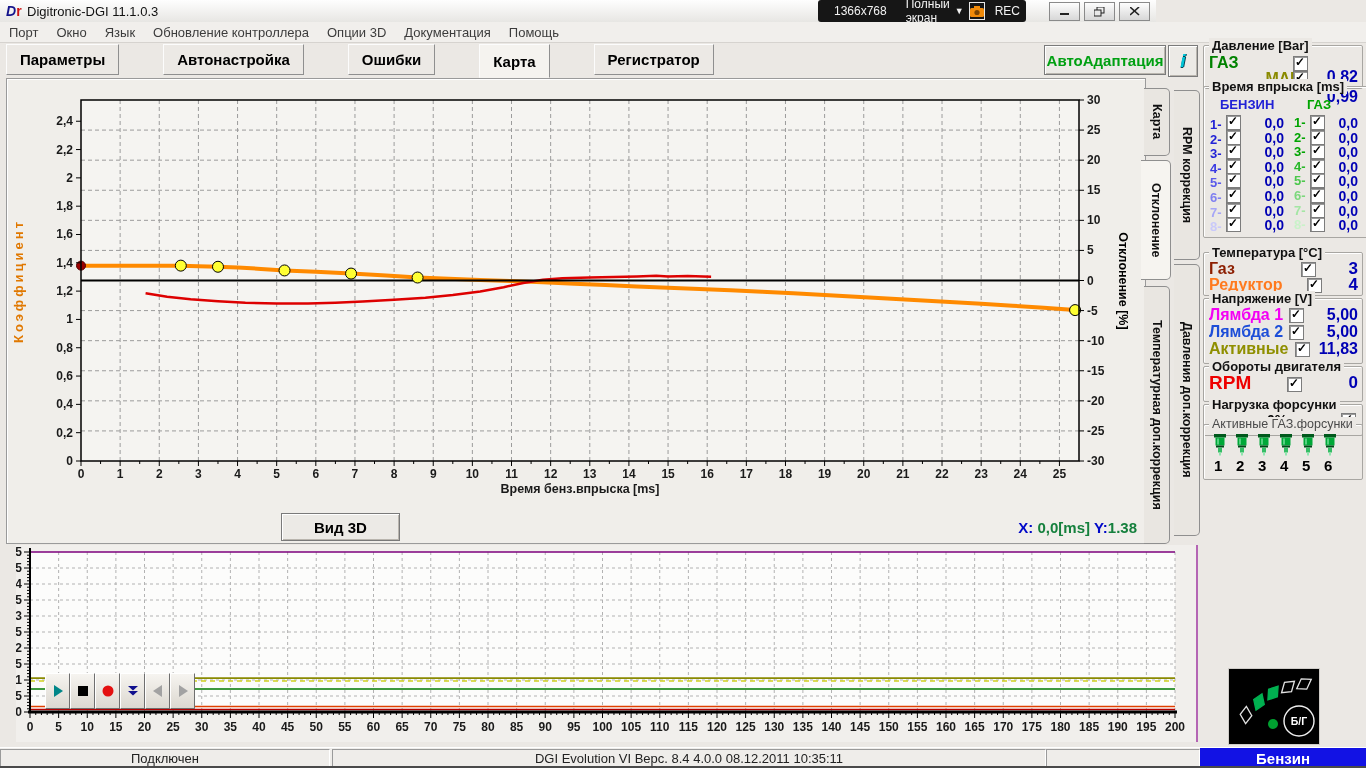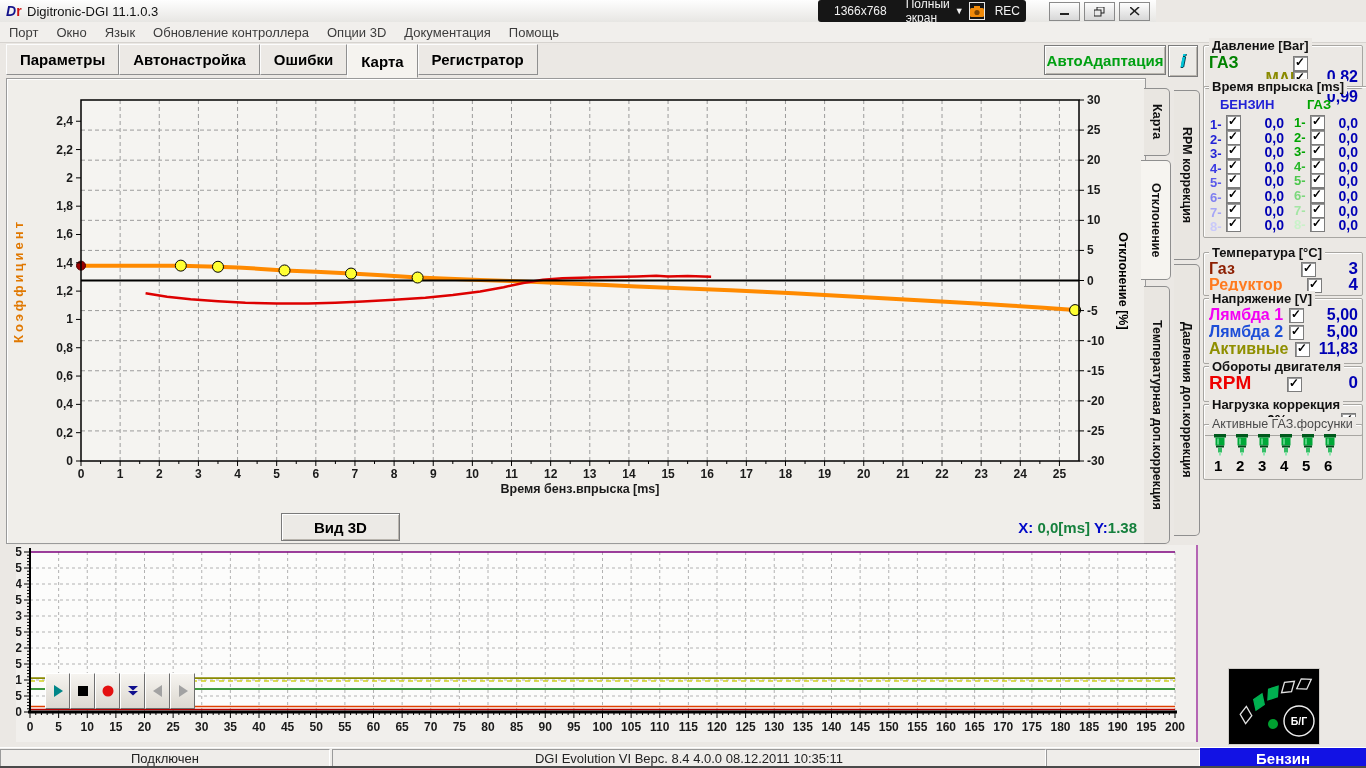--- a/index.html
+++ b/index.html
@@ -17,21 +17,21 @@
   .cambox{width:20px;height:16px;border:1px solid #e8e8e8;display:flex;align-items:center;justify-content:center;}
   .recdot{width:9px;height:9px;border-radius:50%;background:#d40000;display:inline-block;}
   .winbtns{right:6px;top:2px;display:flex;gap:4px;}
   .winbtn{width:29px;height:17px;background:linear-gradient(#fdfdfd,#d7d7d7);border:1px solid #8a8a8a;
           display:flex;align-items:center;justify-content:center;font-size:11px;color:#222;}
   
   .menubar{left:0;top:22px;width:1366px;height:20px;background:#f1efec;border-bottom:1px solid #d6d3cf;
            display:flex;align-items:center;}
   .menuitem{padding:0 9px;font-size:13px;color:#3c3c3c;}
   
-  .tabrow{left:6px;top:44px;display:flex;}
+  .tabrow{left:6px;top:44px;display:flex;gap:44px;}
   .tabbtn{height:29px;padding:0 13px;display:flex;align-items:center;font-weight:bold;font-size:15px;color:#000;
           background:#ece9e5;border:1px solid;border-color:#fcfcfc #8f8f8f #8f8f8f #fcfcfc;}
   .tabbtn.active{background:#f5f3ef;height:32px;border-bottom-color:#f5f3ef;}
   .pushbtn{background:#eceae6;border:1px solid #7a7a7a;
            box-shadow:inset 1px 1px 0 #ffffff, inset -1px -1px 0 #b9b5ae;
            display:flex;align-items:center;justify-content:center;}
   .autoadapt{left:1044px;top:45px;width:120px;height:28px;color:#00a012;font-weight:bold;font-size:15px;}
   .infobtn{left:1168px;top:45px;width:28px;height:30px;color:#00c6d8;font-weight:bold;font-style:italic;
            font-size:19px;text-shadow:1px 0 0 #045,0 1px 0 #045;}
   
@@ -404,21 +404,21 @@
     </div>
     <div class="gbox" style="top: 324px; height: 34px;">
       <div class="gtitle">Обороты двигателя</div>
       <div class="srow" style="top: 8px;">
         <span class="lab" style="color: rgb(238, 0, 0); font-size: 19px;">RPM</span>
         <span class="cb" style="position: absolute; left: 78px; top: 2px;"></span>
         <span class="val" style="font-size: 17px;">0</span>
       </div>
     </div>
     <div class="gbox" style="top: 362px; height: 30px;">
-      <div class="gtitle">Нагрузка коррекция</div>
+      <div class="gtitle">Нагрузка форсунки</div>
       <div class="srow" style="top: 7px;">
         <span style="position: absolute; left: 58px; font-weight: bold; font-size: 14px; color: rgb(0, 0, 0);">0%</span>
         <span class="cb" style="position: absolute; left: 132px; top: 1px;"></span>
       </div>
     </div>
     <div class="gbox" style="top: 382px; height: 54px;">
       <div class="gtitle light">Активные ГАЗ.форсунки</div>
       <svg width="17" height="22" style="position:absolute;left:8px;top:9px;">
         <rect x="2" y="0" width="12" height="3.5" fill="#00591c"></rect>
         <rect x="3.5" y="3.5" width="9" height="8" fill="#00a838"></rect>

